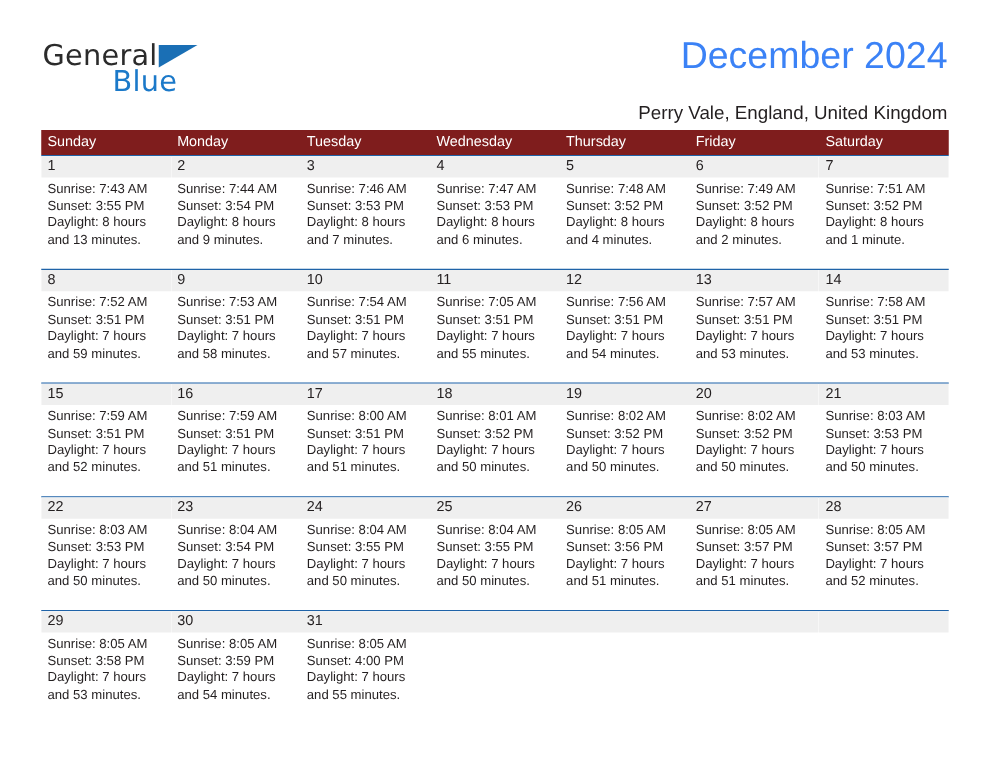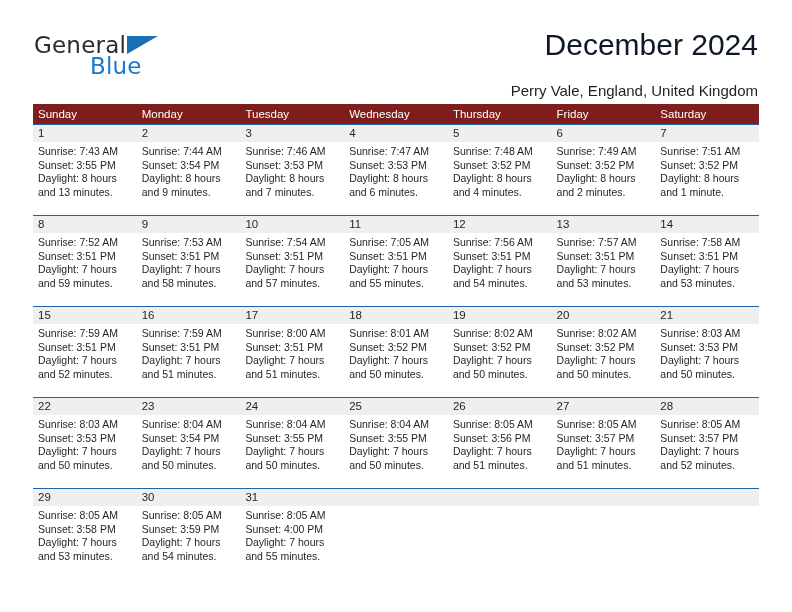--- a/index.html
+++ b/index.html
@@ -64,21 +64,21 @@
     font-family: "DejaVu Sans", sans-serif;
   }
   .title-block {
     position: absolute;
     right: 0;
     top: 0;
     text-align: right;
   }
   .cal-title {
     font-size: 30px;
-    color: #0f172a;
+    color: #3b82f6;
     line-height: 34px;
     white-space: nowrap;
   }
   .cal-subtitle {
     font-size: 15px;
     color: #231f20;
     line-height: 22px;
     margin-top: 18px;
     white-space: nowrap;
   }

